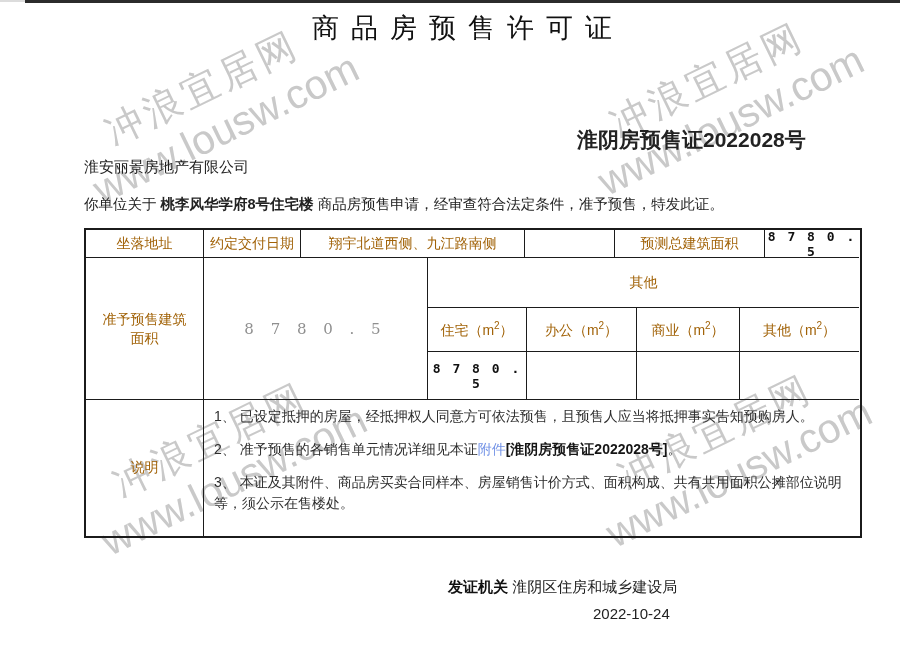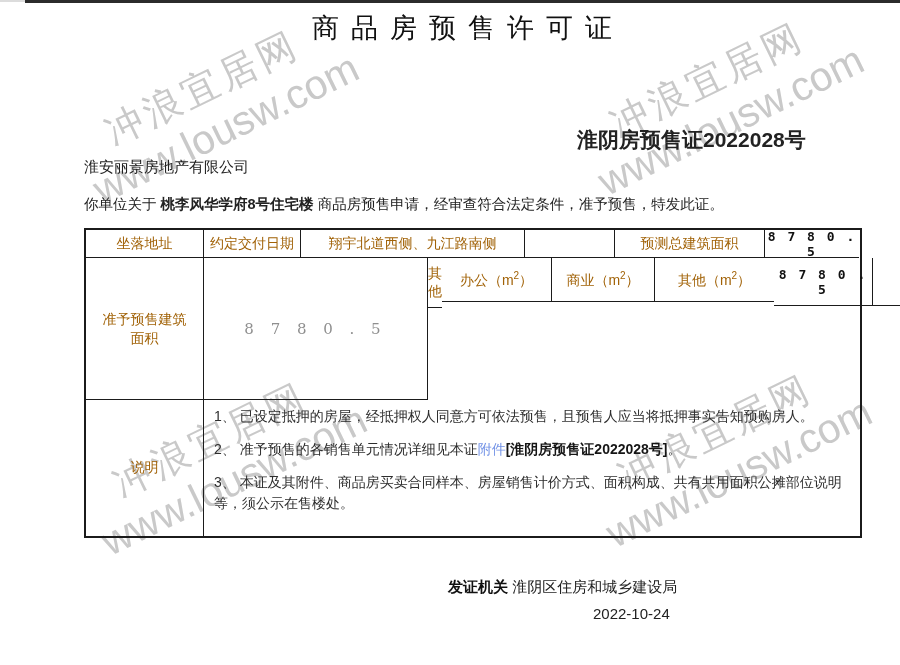--- a/index.html
+++ b/index.html
@@ -32,21 +32,21 @@
   .ptable { position:absolute; left:84px; top:228px; width:778px; height:310px;
             border:2px solid #1b1b1b; background:transparent; }
   .trow { display:flex; }
   .cell { display:flex; align-items:center; justify-content:center; text-align:center;
           font-size:14px; color:#a16207; border-right:1px solid #1b1b1b; border-bottom:1px solid #1b1b1b; }
   .cell.no-r { border-right:none; }
   .cell.no-b { border-bottom:none; }
   .r1 .cell { height:28px; }
   .num { font-family:"DejaVu Sans Mono",monospace; font-weight:bold; font-size:13px; letter-spacing:2px; color:#111; }
   .num-gray { font-family:"DejaVu Serif",serif; font-size:15px; letter-spacing:6px; color:#8f8f8f; font-weight:normal; }
-  .right-col { display:flex; flex-direction:row; width:431px; }
+  .right-col { display:flex; flex-direction:column; width:431px; }
   .subrow { display:flex; }
   .label-wrap { padding:0 10px; line-height:19px; }
   sup { font-size:10px; }
 
   .notes-cell { display:block; text-align:left; padding:6px 9px 0 10px; color:#2e2e2e; }
   .notes-cell p { font-size:14px; line-height:21px; margin:0 0 12px 0; }
   .note-link { color:#7292e6; cursor:pointer; }
   .note-bold { font-weight:bold; color:#151515; }
 
   .issuer { position:absolute; left:448px; top:555px; font-size:15px; color:#222;margin-top:23px; }
@@ -97,20 +97,23 @@
     </div>
 
     <div class="trow">
       <div class="cell" style="width:118px; height:142px;">
         <div class="label-wrap">准予预售建筑面积</div>
       </div>
       <div class="cell num-gray" style="width:224px; height:142px;">8 7 8 0 . 5</div>
       <div class="right-col">
         <div class="cell no-r" style="height:50px;">其他</div>
         <div class="subrow">
+          <div class="cell" style="width:99px; height:44px;">
+            <span><span>住宅（m</span><sup>2</sup><span>）</span></span>
+          </div>
           <div class="cell" style="width:110px; height:44px;">
             <span><span>办公（m</span><sup>2</sup><span>）</span></span>
           </div>
           <div class="cell" style="width:103px; height:44px;">
             <span><span>商业（m</span><sup>2</sup><span>）</span></span>
           </div>
           <div class="cell no-r" style="width:119px; height:44px;">
             <span><span>其他（m</span><sup>2</sup><span>）</span></span>
           </div>
         </div>

